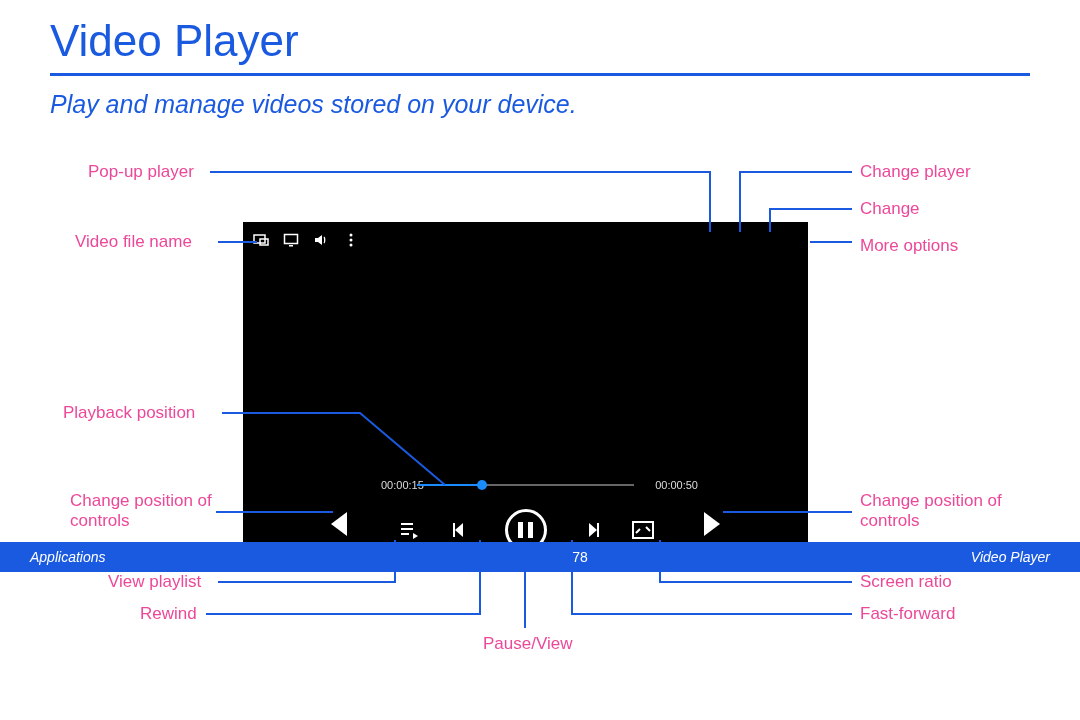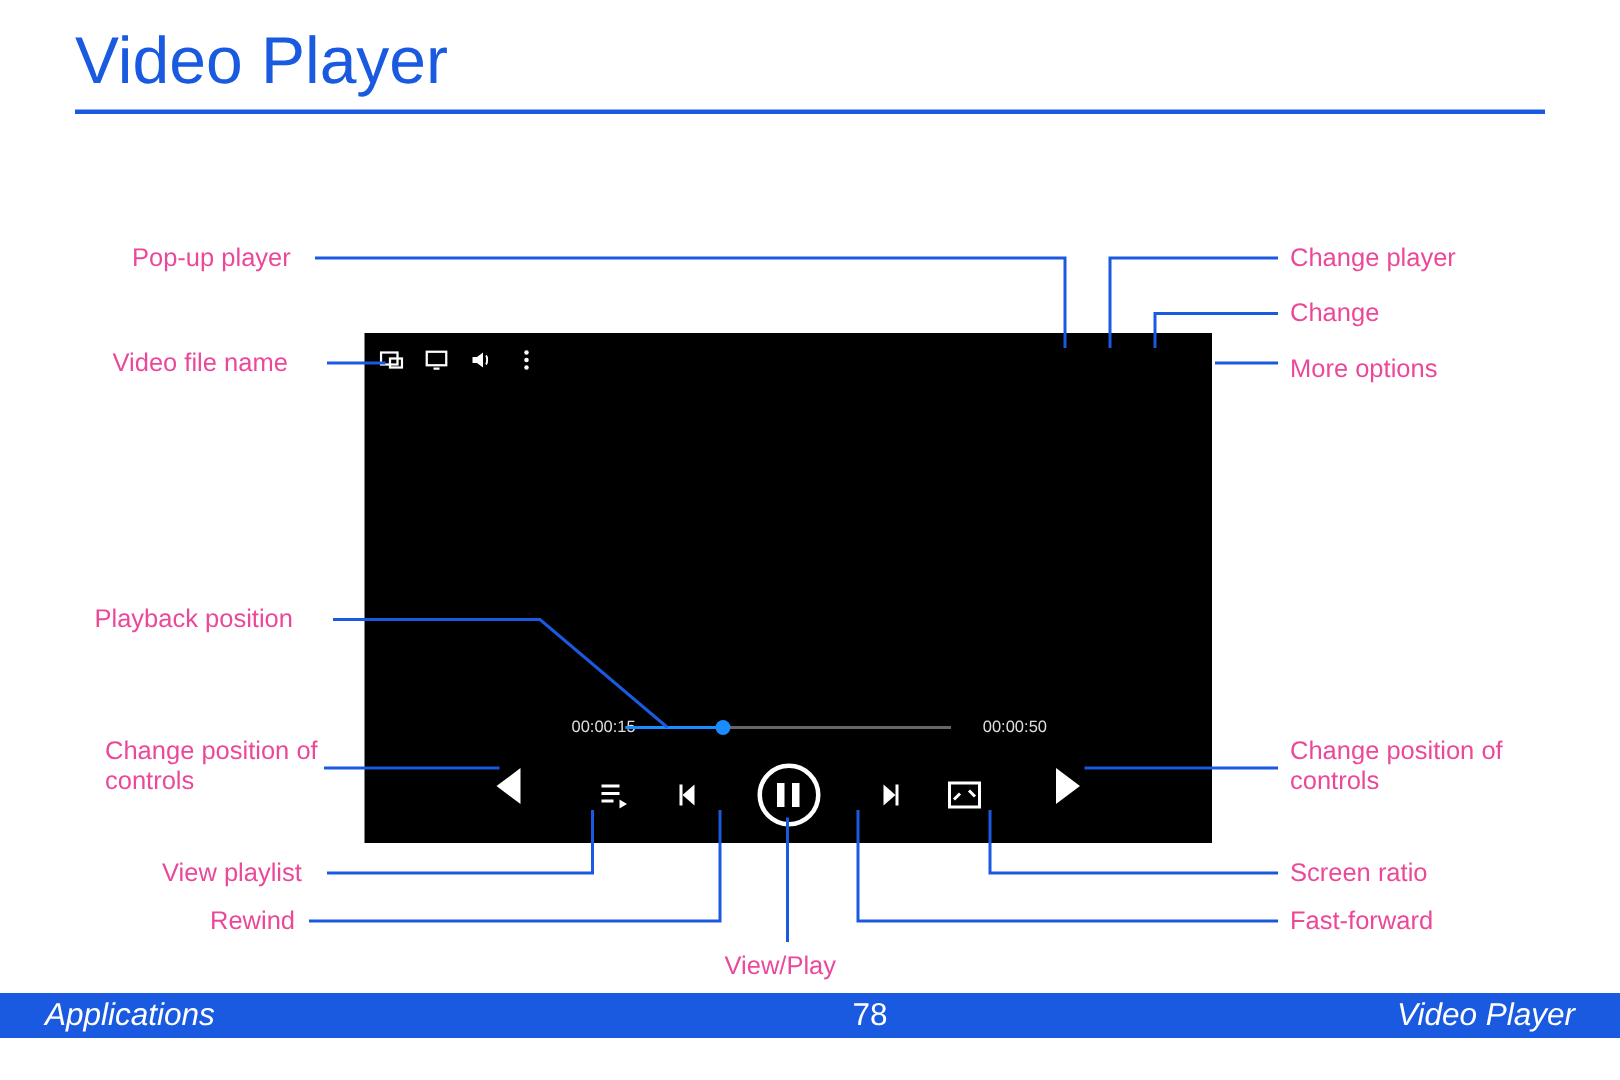--- a/index.html
+++ b/index.html
@@ -1,17 +1,17 @@
 <!DOCTYPE html>
 <html><head>
 <meta charset="utf-8">
 <style>
   * { box-sizing: border-box; margin: 0; padding: 0; }
   html, body { width: 1080px; height: 720px; font-family: "Helvetica Neue", Arial, sans-serif; background: #fff; overflow: hidden; }
-  .page { position: relative; width: 1080px; height: 692px; }
+  .page { position: relative; width: 1080px; height: 572px; }
 
   .title { position: absolute; left: 50px; top: 16px; font-size: 44px; font-weight: 400; color: #1a5ae0; }
   .title-underline { position: absolute; left: 50px; top: 73px; width: 980px; height: 3px; background: #1a5ae0; }
   .subtitle { position: absolute; left: 50px; top: 90px; font-size: 25px; font-style: italic; color: #1a5ae0; font-weight: 400; }
 
   
   .player {
     position: absolute; left: 243px; top: 222px; width: 565px; height: 340px;
     background: #000; color: #ccc;
   }
@@ -57,42 +57,43 @@
   .label { position: absolute; font-size: 17px; color: #ec4899; line-height: 20px; }
 
   
   svg.connector { position: absolute; left: 0; top: 0; width: 1080px; height: 690px; pointer-events: none; }
   svg.connector line, svg.connector polyline { stroke: #1a5ae0; stroke-width: 2; fill: none; }
 
   
   .footer {
     position: absolute; left: 0; bottom: 0; width: 100%; height: 30px;
     background: #1a5ae0; color: #fff; display: flex; align-items: center;
-    padding: 0 30px; font-style: italic; font-size: 21px;
+    padding: 0 30px; font-style: italic; font-size: 14px;
   }
   .footer .mid { position: absolute; left: 50%; transform: translateX(-50%); font-style: normal; margin-left: 40px; }
   .footer .right { margin-left: auto; }
 
   svg { display: block; }
 </style>
 </head>
 <body>
 
 <div class="page">
 
   <div class="title">Video Player</div>
   <div class="title-underline"></div>
+  <div class="subtitle">Play and manage videos stored on your device.</div>
 
   <div class="label" style="left:88px; top:162px;">Pop-up player</div>
   <div class="label" style="left:75px; top:232px;">Video file name</div>
   <div class="label" style="left:63px; top:403px;">Playback position</div>
   <div class="label" style="left:70px; top:491px; width:150px;">Change position of controls</div>
   <div class="label" style="left:108px; top:572px;">View playlist</div>
   <div class="label" style="left:140px; top:604px;">Rewind</div>
-  <div class="label" style="left:483px; top:634px;">View/Play</div>
+  <div class="label" style="left:483px; top:634px;">Pause/View</div>
 
   <div class="label" style="left:860px; top:162px;">Change player</div>
   <div class="label" style="left:860px; top:199px;">Change</div>
   <div class="label" style="left:860px; top:236px;">More options</div>
   <div class="label" style="left:860px; top:491px; width:160px;">Change position of controls</div>
   <div class="label" style="left:860px; top:572px;text-align:center;">Screen ratio</div>
   <div class="label" style="left:860px; top:604px;">Fast-forward</div>
 
   <div class="player">
     <div class="player-top">

